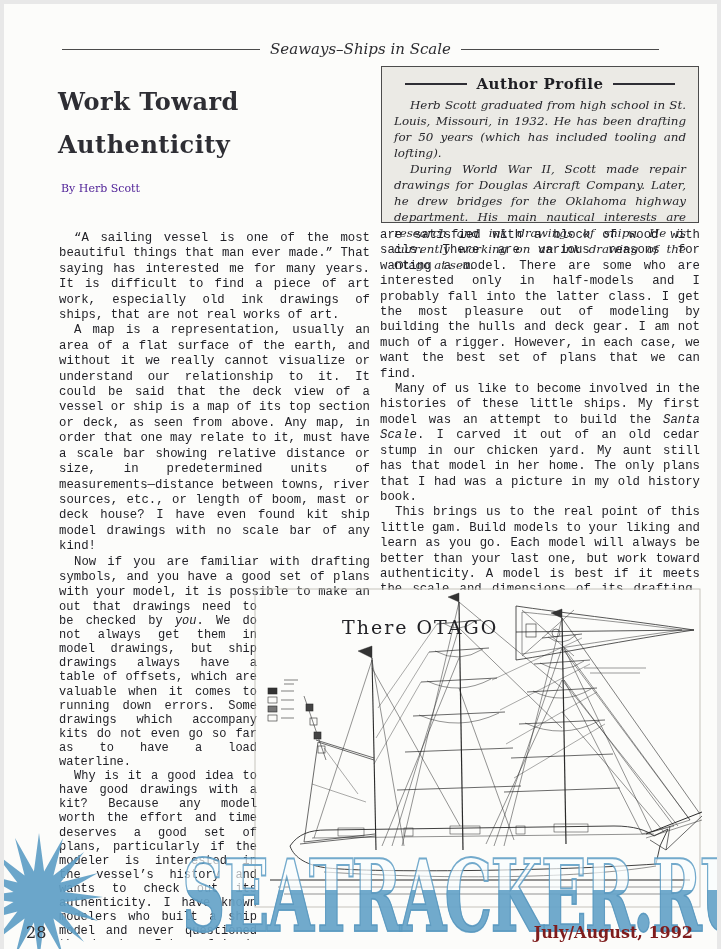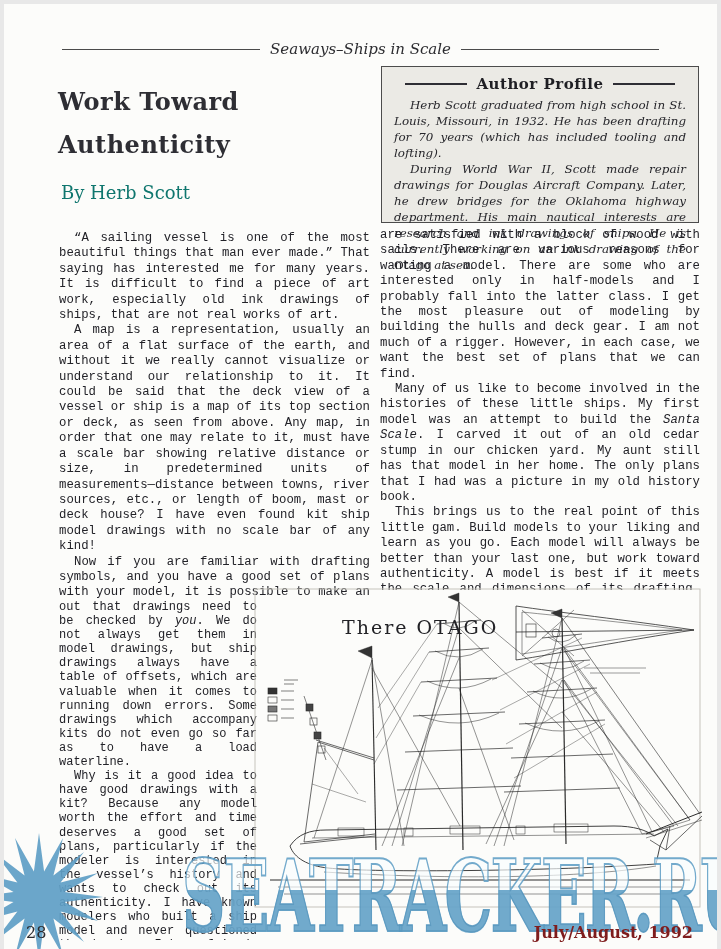--- a/index.html
+++ b/index.html
@@ -10,21 +10,21 @@
     color:#24242a;
   }
   
   .header{position:absolute; top:36px; left:58px; right:58px;
     display:flex; align-items:center; gap:10px;}
   .header .rule{flex:1; height:1px; background:#4a4a4a;}
   .journal-title{font-style:italic; font-size:15px; color:#2c2c30; white-space:nowrap;}
   
   .title{position:absolute; left:54px; top:76px; font-weight:bold;
     font-size:24px; line-height:43px; letter-spacing:.5px; color:#2e2e34;}
-  .byline{position:absolute; left:57px; top:178px; font-size:18px; color:#0f766e;}
+  .byline{position:absolute; left:57px; top:178px; font-size:11px; color:#4c1d95;}
   
   .profile-box{position:absolute; left:377px; top:62px; width:318px; height:157px;
     background:#ebeae5; border:1.5px solid #4c4c4c; box-sizing:border-box;
     padding:5px 12px 6px 12px;}
   .profile-head{display:flex; align-items:center; justify-content:center; gap:9px; margin:3px 0 5px 0;}
   .profile-head .prule{width:62px; height:2px; background:#2e2e34;}
   .profile-heading{font-weight:bold; font-size:15px; letter-spacing:.5px; color:#1f1f24; white-space:nowrap;}
   .profile-body p{margin:0; font-style:italic; font-size:11.9px; line-height:1.34;
     text-align:justify; text-indent:16px; color:#26262b;}
   .profile-body i{font-style:normal;}
@@ -74,21 +74,21 @@
   </div>
   <div class="byline">By Herb Scott</div>
 
   <div class="profile-box">
     <div class="profile-head">
       <div class="prule"></div>
       <div class="profile-heading">Author Profile</div>
       <div class="prule"></div>
     </div>
     <div class="profile-body">
-      <p>Herb Scott graduated from high school in St. Louis, Missouri, in 1932. He has been drafting for 70 years (which has included tooling and lofting).</p>
+      <p>Herb Scott graduated from high school in St. Louis, Missouri, in 1932. He has been drafting for 50 years (which has included tooling and lofting).</p>
       <p>During World War II, Scott made repair drawings for Douglas Aircraft Company. Later, he drew bridges for the Oklahoma highway department. His main nautical interests are research and ink drawings of ships. He is currently working on an ink drawing of the <i>Otago</i> at sea.</p>
     </div>
   </div>
 
   <div class="col col-left-a">
     <p>“A sailing vessel is one of the most beautiful things that man ever made.” That saying has interested me for many years. It is difficult to find a piece of art work, especially old ink drawings of ships, that are not real works of art.</p>
     <p>A map is a representation, usually an area of a flat surface of the earth, and without it we really cannot visualize or understand our relationship to it. It could be said that the deck view of a vessel or ship is a map of its top section or deck, as seen from above. Any map, in order that one may relate to it, must have a scale bar showing relative distance or size, in predetermined units of measurements—distance between towns, river sources, etc., or length of boom, mast or deck house? I have even found kit ship model drawings with no scale bar of any kind!</p>
     <p>Now if you are familiar with drafting symbols, and you have a good set of plans with your model, it is possible to make an exact piece of deck gear from the drawings, using measurements from various views. There are also several other important items to be found on a good set of drawings, among them being the sheer line, load waterline, other waterlines, buttock, half-breadth lines, etc.</p>
 
   </div>

